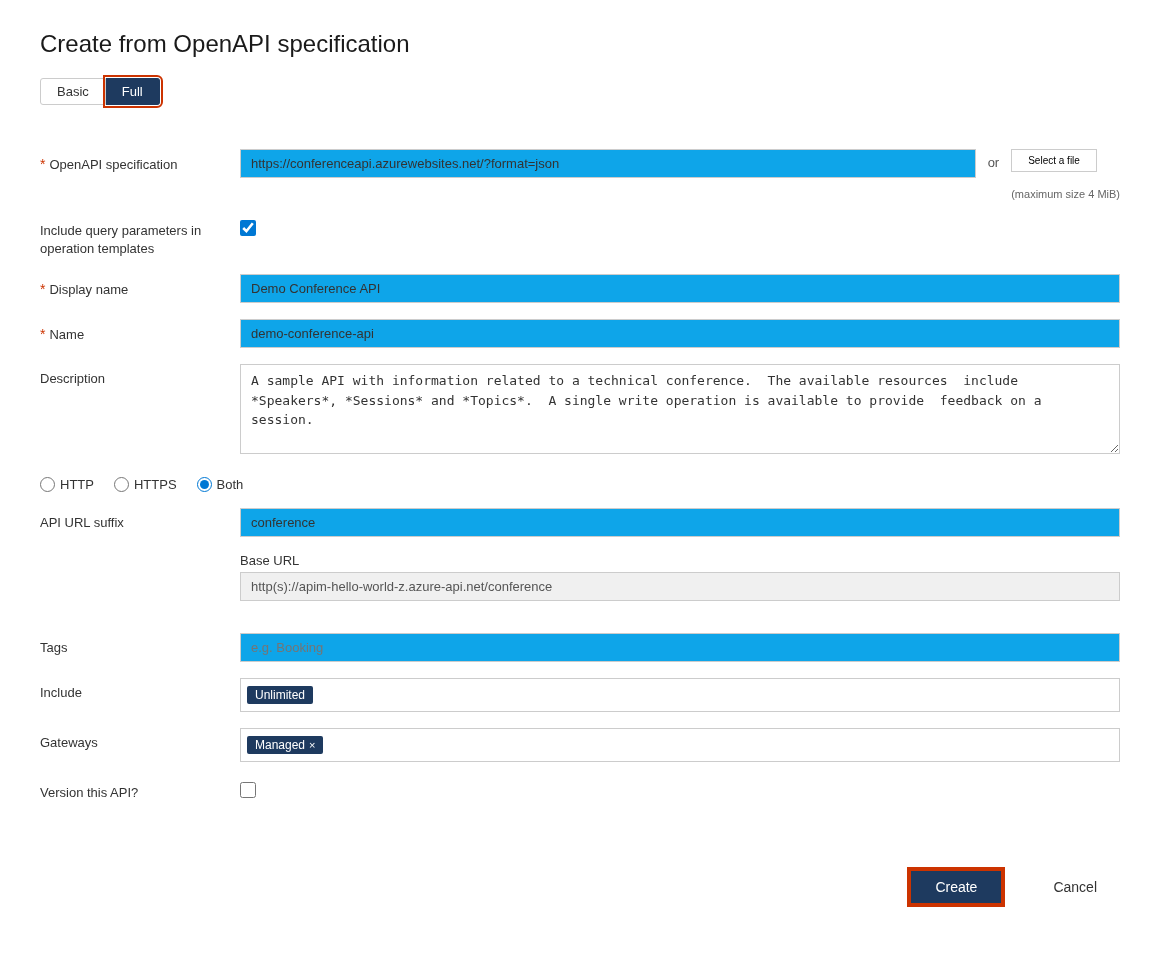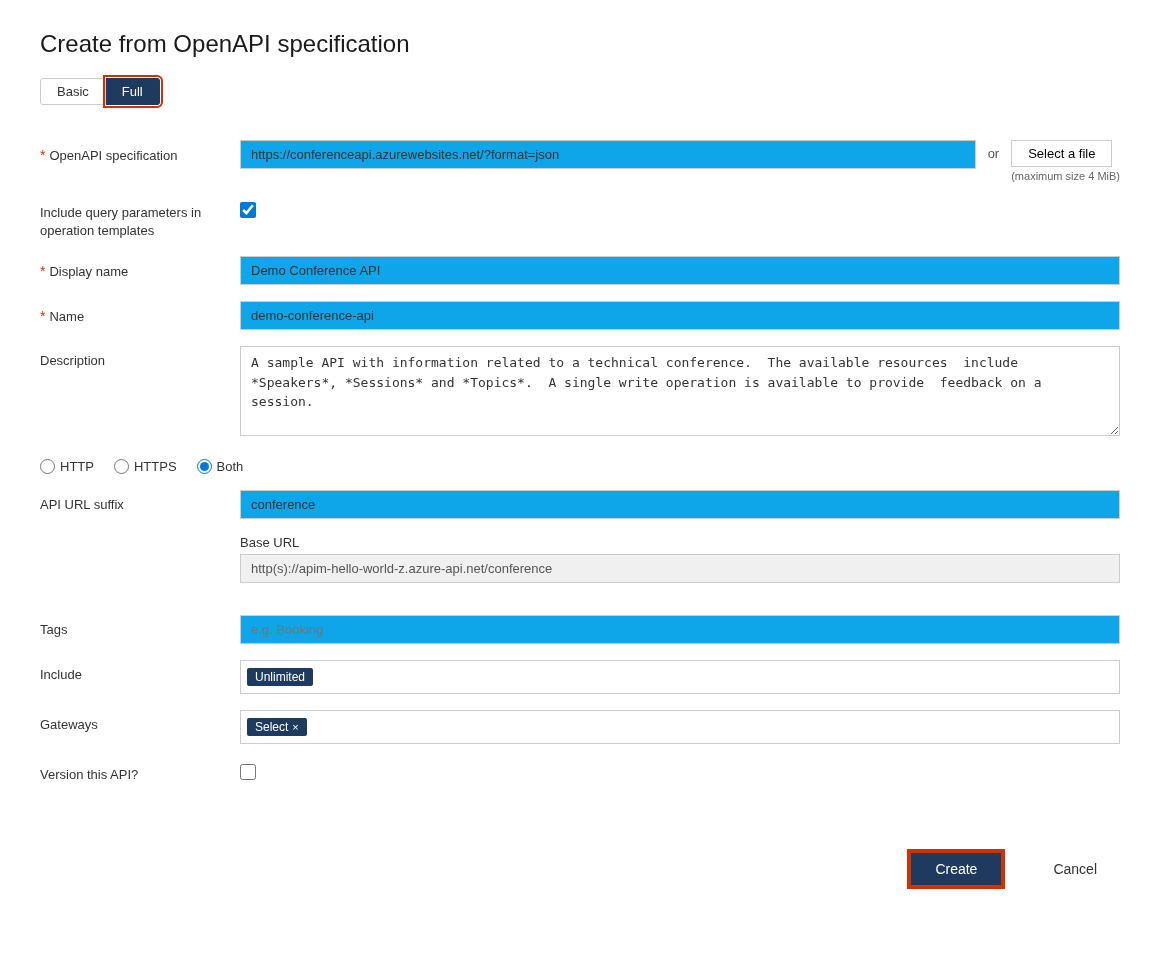--- a/index.html
+++ b/index.html
@@ -14,21 +14,21 @@
     }
     h1 {
       font-size: 24px;
       font-weight: 300;
       color: #1a1a1a;
       margin-bottom: 20px;
     }
     .mode-tabs {
       display: flex;
       gap: 0;
-      margin-bottom: 35px;
+      margin-bottom: 44px;
     }
     .tab-btn {
       padding: 5px 16px;
       border: 1px solid #ccc;
       background: #fff;
       cursor: pointer;
       font-size: 13px;
       color: #333;
     }
     .tab-btn:first-child {
@@ -111,28 +111,28 @@
     }
     .select-file-wrap {
       display: flex;
       flex-direction: column;
       align-items: flex-start;
     }
     .select-file-btn {
       padding: 5px 16px;
       border: 1px solid #ccc;
       background: #fff;
-      font-size: 13px;
+      font-size: 10px;
       cursor: pointer;
       white-space: nowrap;
     }
     .max-size-note {
       font-size: 11px;
       color: #666;
-      margin-top: 3px;
+      margin-top: 16px;
     }
     .checkbox-wrap {
       display: flex;
       align-items: center;
       padding-top: 4px;
     }
     .checkbox-wrap input[type="checkbox"] {
       width: 16px;
       height: 16px;
       cursor: pointer;
@@ -332,21 +332,21 @@
         </span>
       </div>
     </div>
   </div>
 
   <div class="form-row">
     <div class="form-label">Gateways</div>
     <div class="form-control-wrap">
       <div class="gateways-wrap">
         <span class="tag-chip">
-          <span>Select</span>
+          <span>Managed</span>
           <span class="chip-remove">×</span>
         </span>
       </div>
     </div>
   </div>
 
   <div class="form-row">
     <div class="form-label">Version this API?</div>
     <div class="form-control-wrap">
       <div class="checkbox-wrap">

